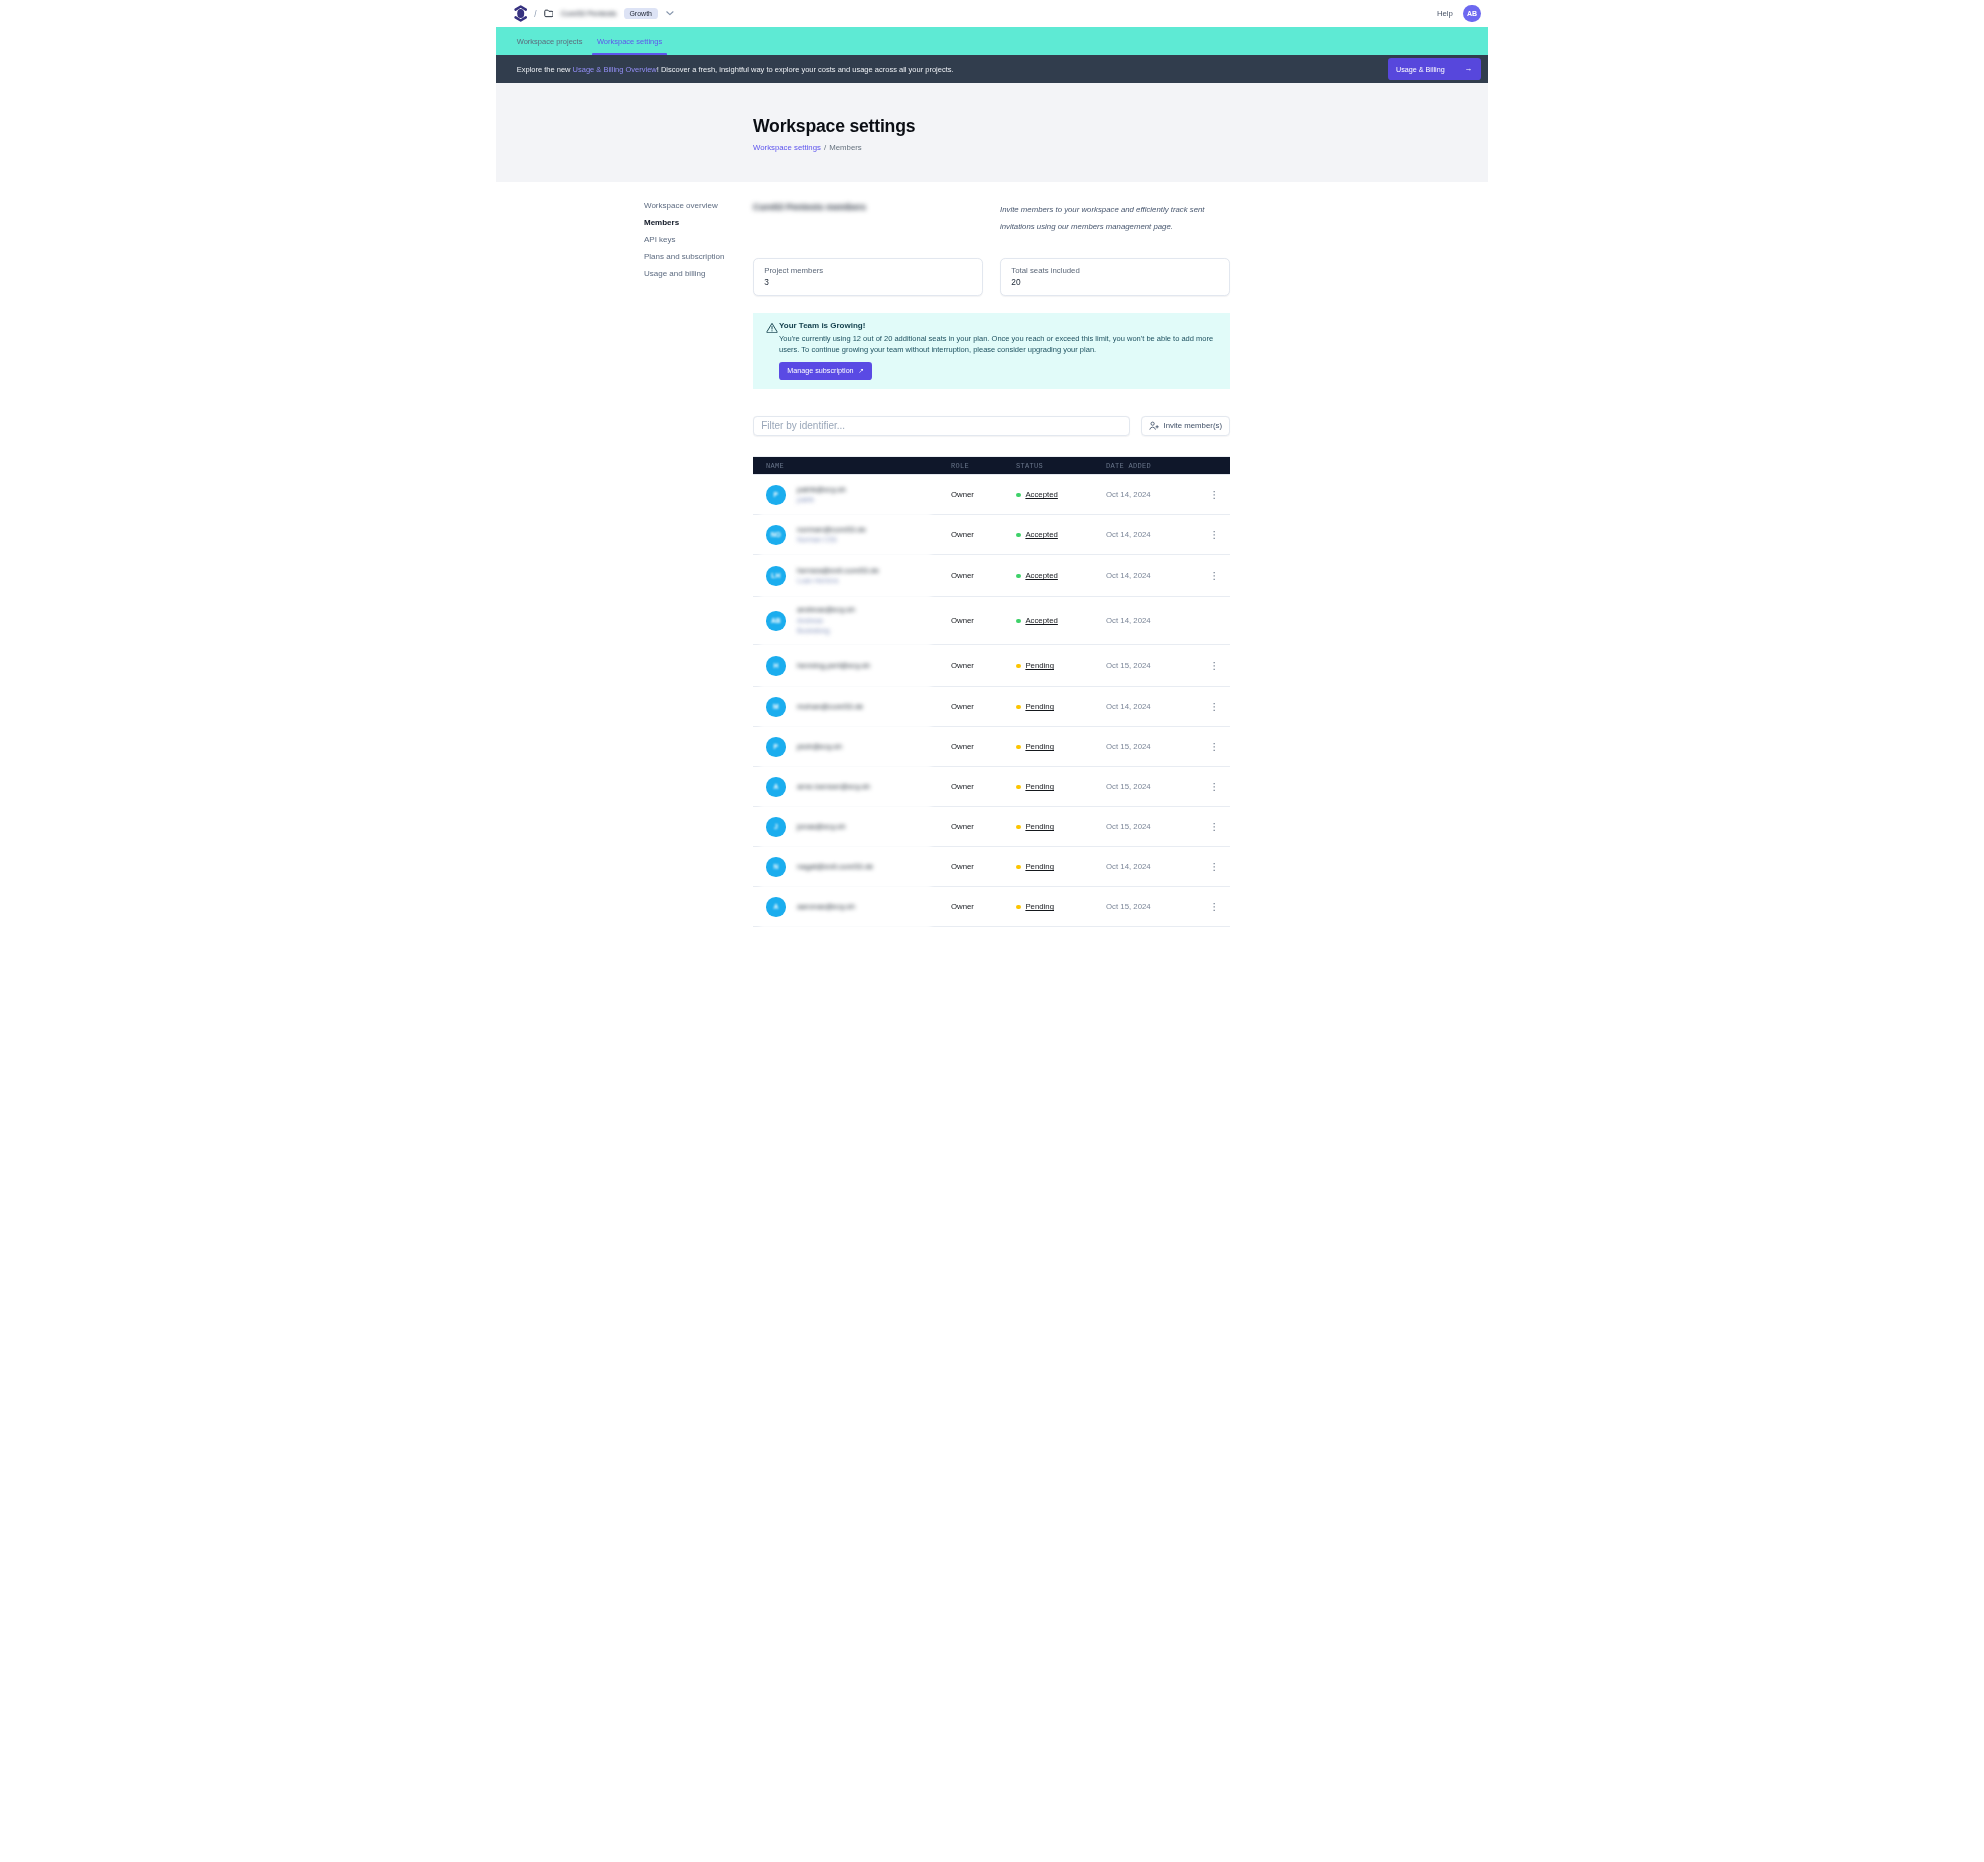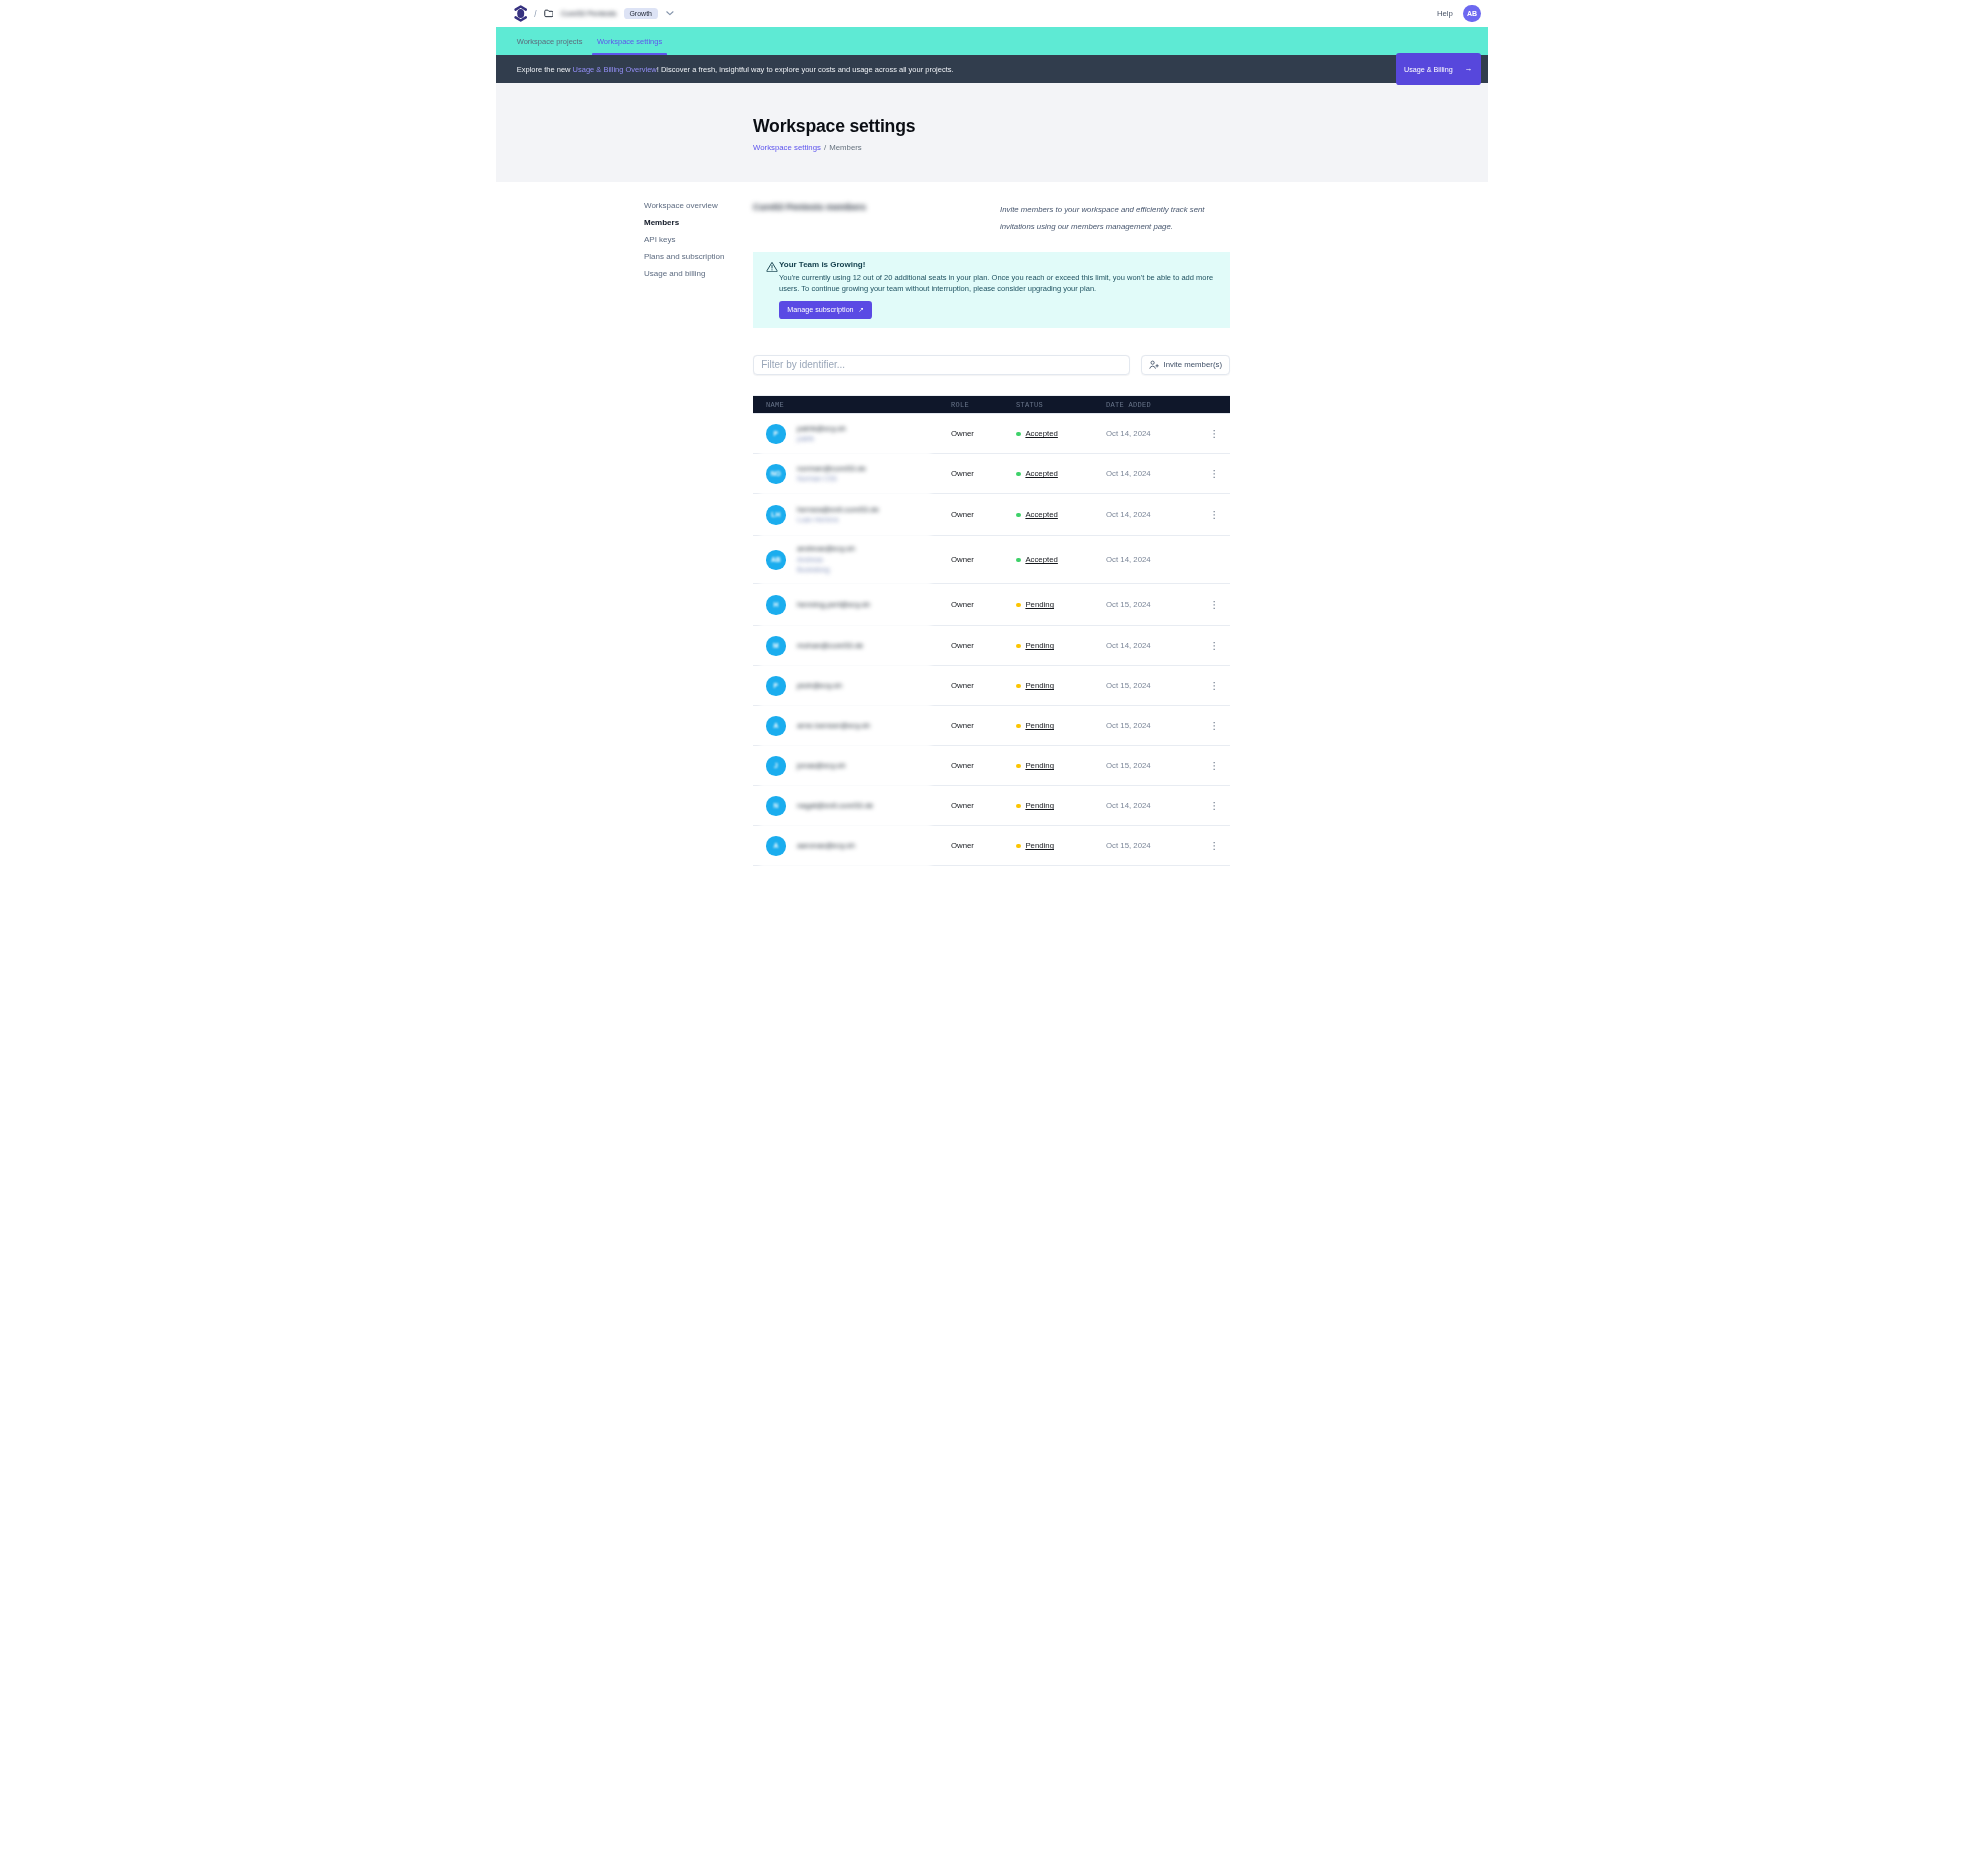--- a/index.html
+++ b/index.html
@@ -35,22 +35,22 @@
     color:#5c6a7c; position:relative; cursor:pointer; }
   .tab.active { color:#5e55ee; font-weight:500; }
   .tab.active::after { content:""; position:absolute; left:0; right:0; bottom:0; height:1.6px;
     background:#5e55ee; border-radius:1px 1px 0 0; }
 
   
   .promo { height:28px; background:#313d4d; display:flex; align-items:center; padding:0 7.2px 0 20.7px; }
   .promo-text { font-size:7.5px; color:#eef1f5; }
   .promo-text a { color:#938ef5; text-decoration:none; cursor:pointer; }
   .promo-btn { margin-left:auto; background:#5747dc; color:#fff; border:none; border-radius:3.1px;
-    height:32px; padding:0 8.3px; font-size:7.2px; font-family:inherit; display:flex; align-items:center;
-    gap:12px; cursor:pointer; }
+    height:22px; padding:0 8.3px; font-size:7.2px; font-family:inherit; display:flex; align-items:center;
+    gap:20px; cursor:pointer; }
   .promo-btn .arr { font-size:7.8px; line-height:1; }
 
   
   .hero { height:99px; background:#f3f4f7; padding:33px 0 0 257px; }
   .hero h1 { font-size:17.6px; font-weight:700; color:#0b0e14; letter-spacing:-0.2px; }
   .crumbs { margin-top:5.7px; font-size:7.8px; color:#66727f; display:flex; gap:3.1px; }
   .crumbs .lnk { color:#5e55ee; cursor:pointer; }
 
   
   .content { display:flex; padding:18.6px 0 0 148px; background:#fff; }
@@ -183,20 +183,30 @@
     <div class="item">Usage and billing</div>
   </aside>
 
   <main class="main">
 
     <div class="main-top">
       <div class="members-heading redact-md">Cure53 Pentests members</div>
       <div class="invite-desc">Invite members to your workspace and efficiently track sent invitations using our members management page.</div>
     </div>
 
+    <div class="stats">
+      <div class="card">
+        <div class="lbl">Project members</div>
+        <div class="val">3</div>
+      </div>
+      <div class="card">
+        <div class="lbl">Total seats included</div>
+        <div class="val">20</div>
+      </div>
+    </div>
 
     <div class="alert">
       <span class="warn-ic">
         <svg width="12" height="11.4" viewBox="0 0 23 22">
           <path d="M11.5 2.6 L21 18.3 a1.7 1.7 0 0 1 -1.45 2.55 H3.45 A1.7 1.7 0 0 1 2 18.3 L11.5 2.6 z" fill="none" stroke="#123f4c" stroke-width="1.8" stroke-linejoin="round"></path>
           <line x1="11.5" y1="8.6" x2="11.5" y2="13.6" stroke="#123f4c" stroke-width="1.8" stroke-linecap="round"></line>
           <circle cx="11.5" cy="17" r="1.15" fill="#123f4c"></circle>
         </svg>
       </span>
       <div class="body">

